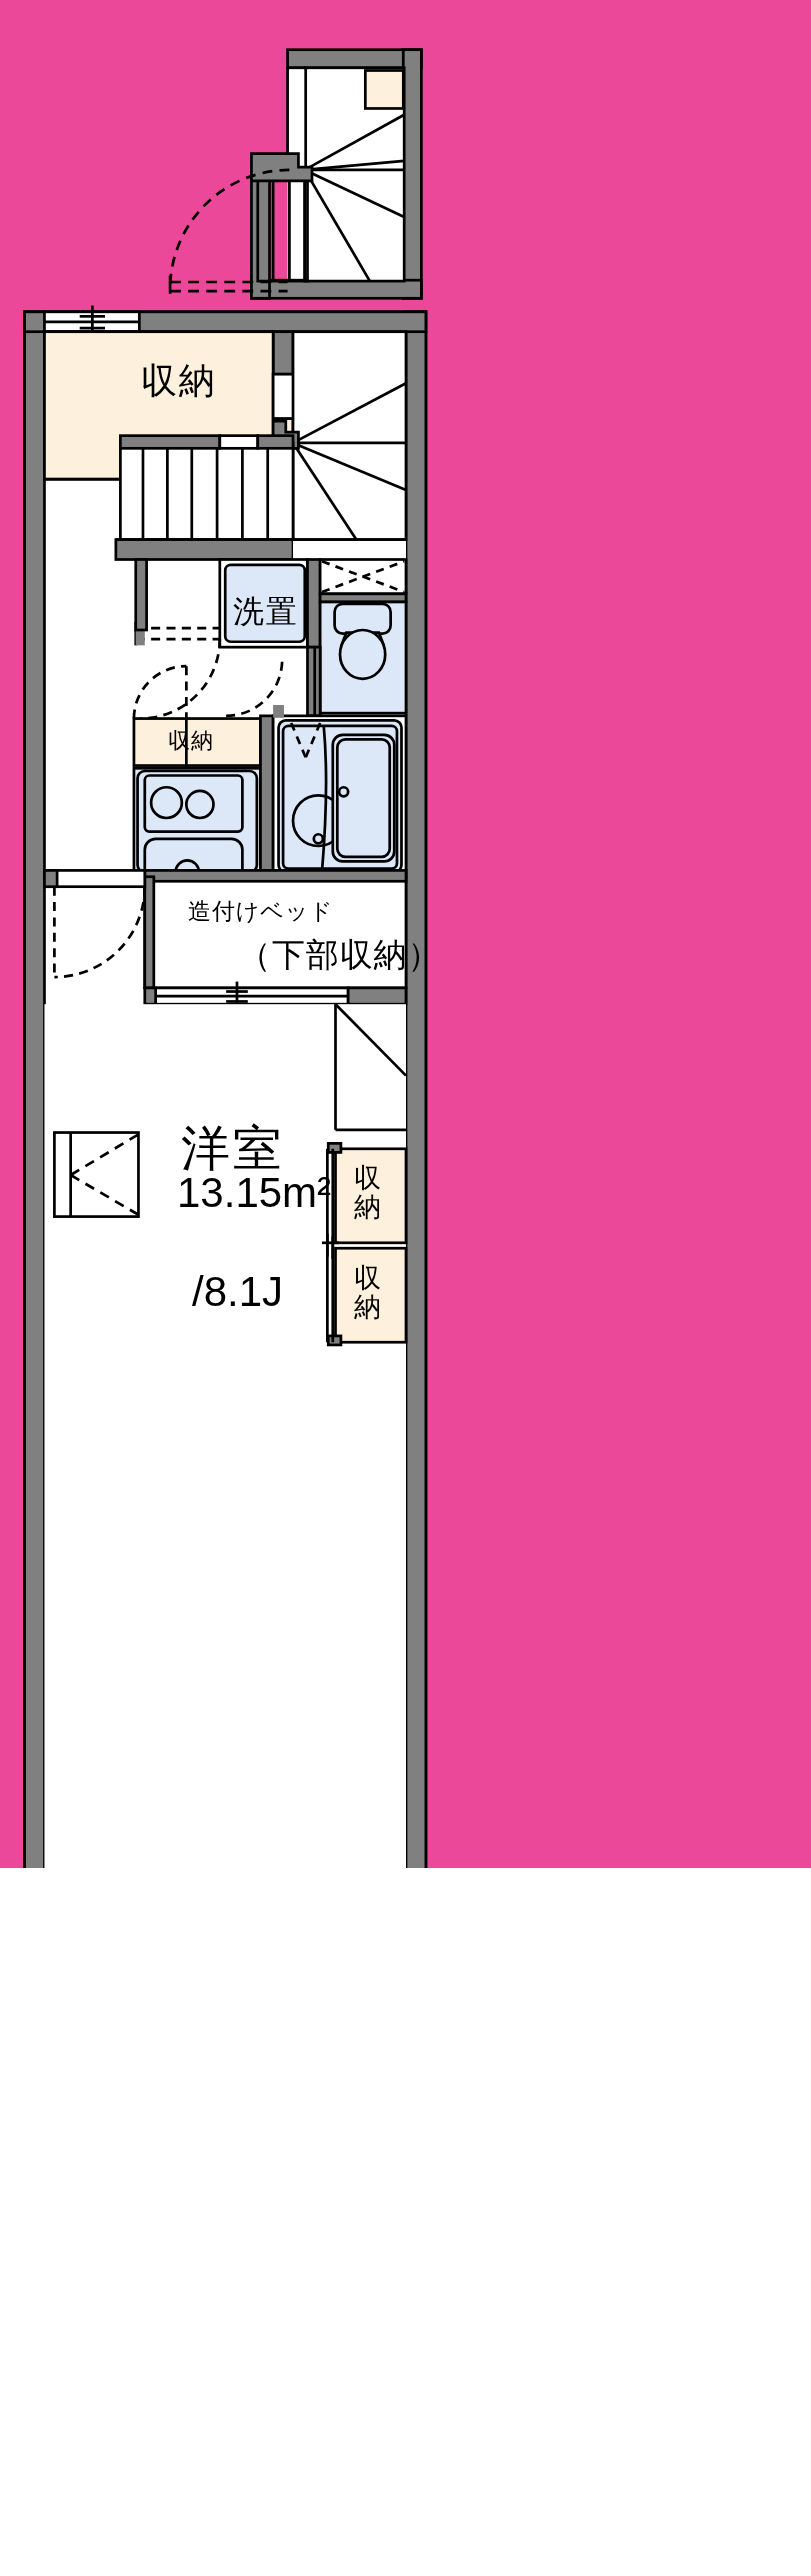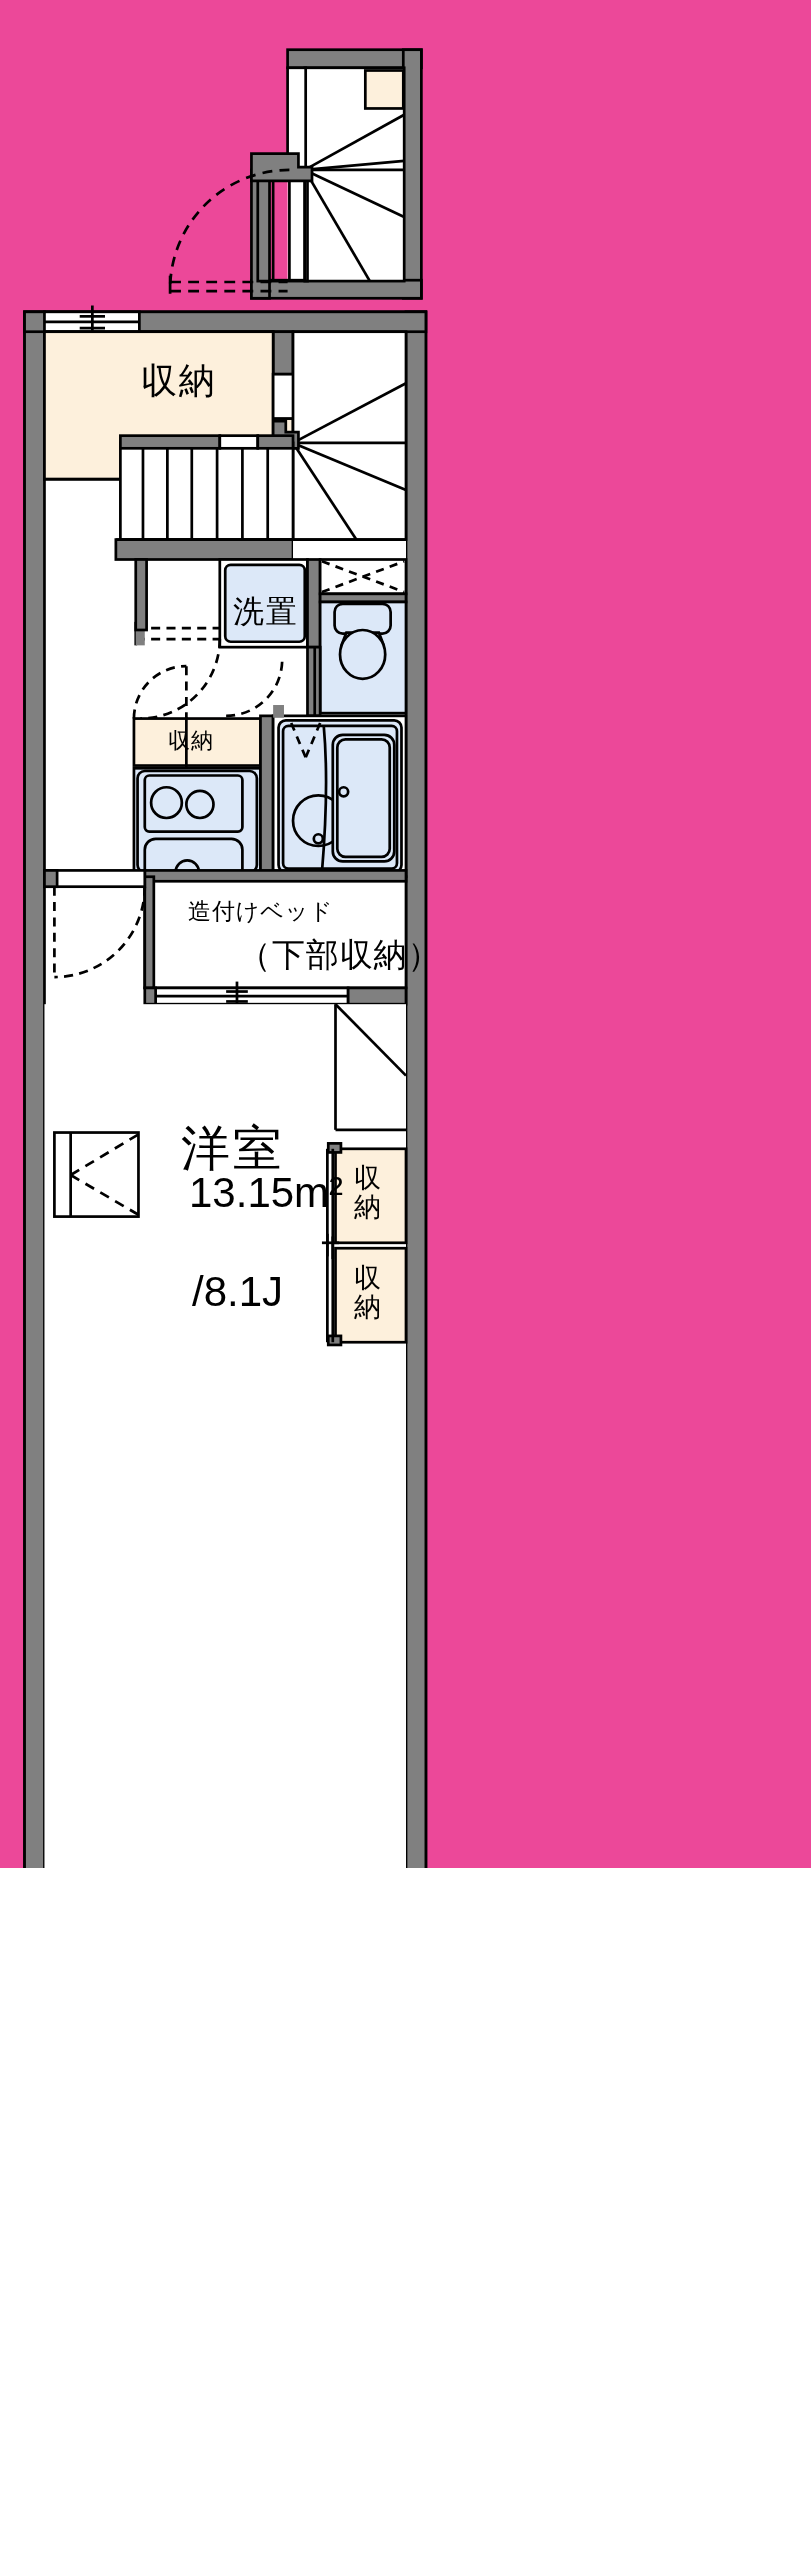--- a/index.html
+++ b/index.html
@@ -281,21 +281,21 @@
 <div class="lbl" style="left:141px;top:362px;font-size:36px;letter-spacing:1.8px;">収納</div>
 
 <div class="lbl" style="left:233px;top:596px;font-size:31px;letter-spacing:1.8px;">洗置</div>
 
 <div class="lbl" style="left:168px;top:729px;font-size:22px;letter-spacing:0.9px;">収納</div>
 
 <div class="lbl" style="left:188px;top:899px;font-size:23px;letter-spacing:0.9px;">造付けベッド</div>
 <div class="lbl" style="left:206px;top:938px;font-size:33px;letter-spacing:0.9px;margin-left:32px;">（下部収納）</div>
 
 <div class="lbl" style="left:181px;top:1123px;font-size:49px;letter-spacing:2.7px;font-family:Liberation Serif, serif;">洋室</div>
-<div class="lbl" style="left:177px;top:1171px;font-size:42px;letter-spacing:0px;margin-left:12px;">13.15m²</div>
+<div class="lbl" style="left:177px;top:1171px;font-size:42px;letter-spacing:0px;">13.15m²</div>
 <div class="lbl" style="left:192px;top:1270px;font-size:42px;letter-spacing:0px;">/8.1J</div>
 
 <div class="lbl" style="left:354px;top:1164px;font-size:27px;width:31px;line-height:1.08;word-break:break-all;white-space:normal;">収納</div>
 
 <div class="lbl" style="left:354px;top:1264px;font-size:27px;width:31px;line-height:1.08;word-break:break-all;white-space:normal;">収納</div>
 
 </div>
 
 
 </body></html>

